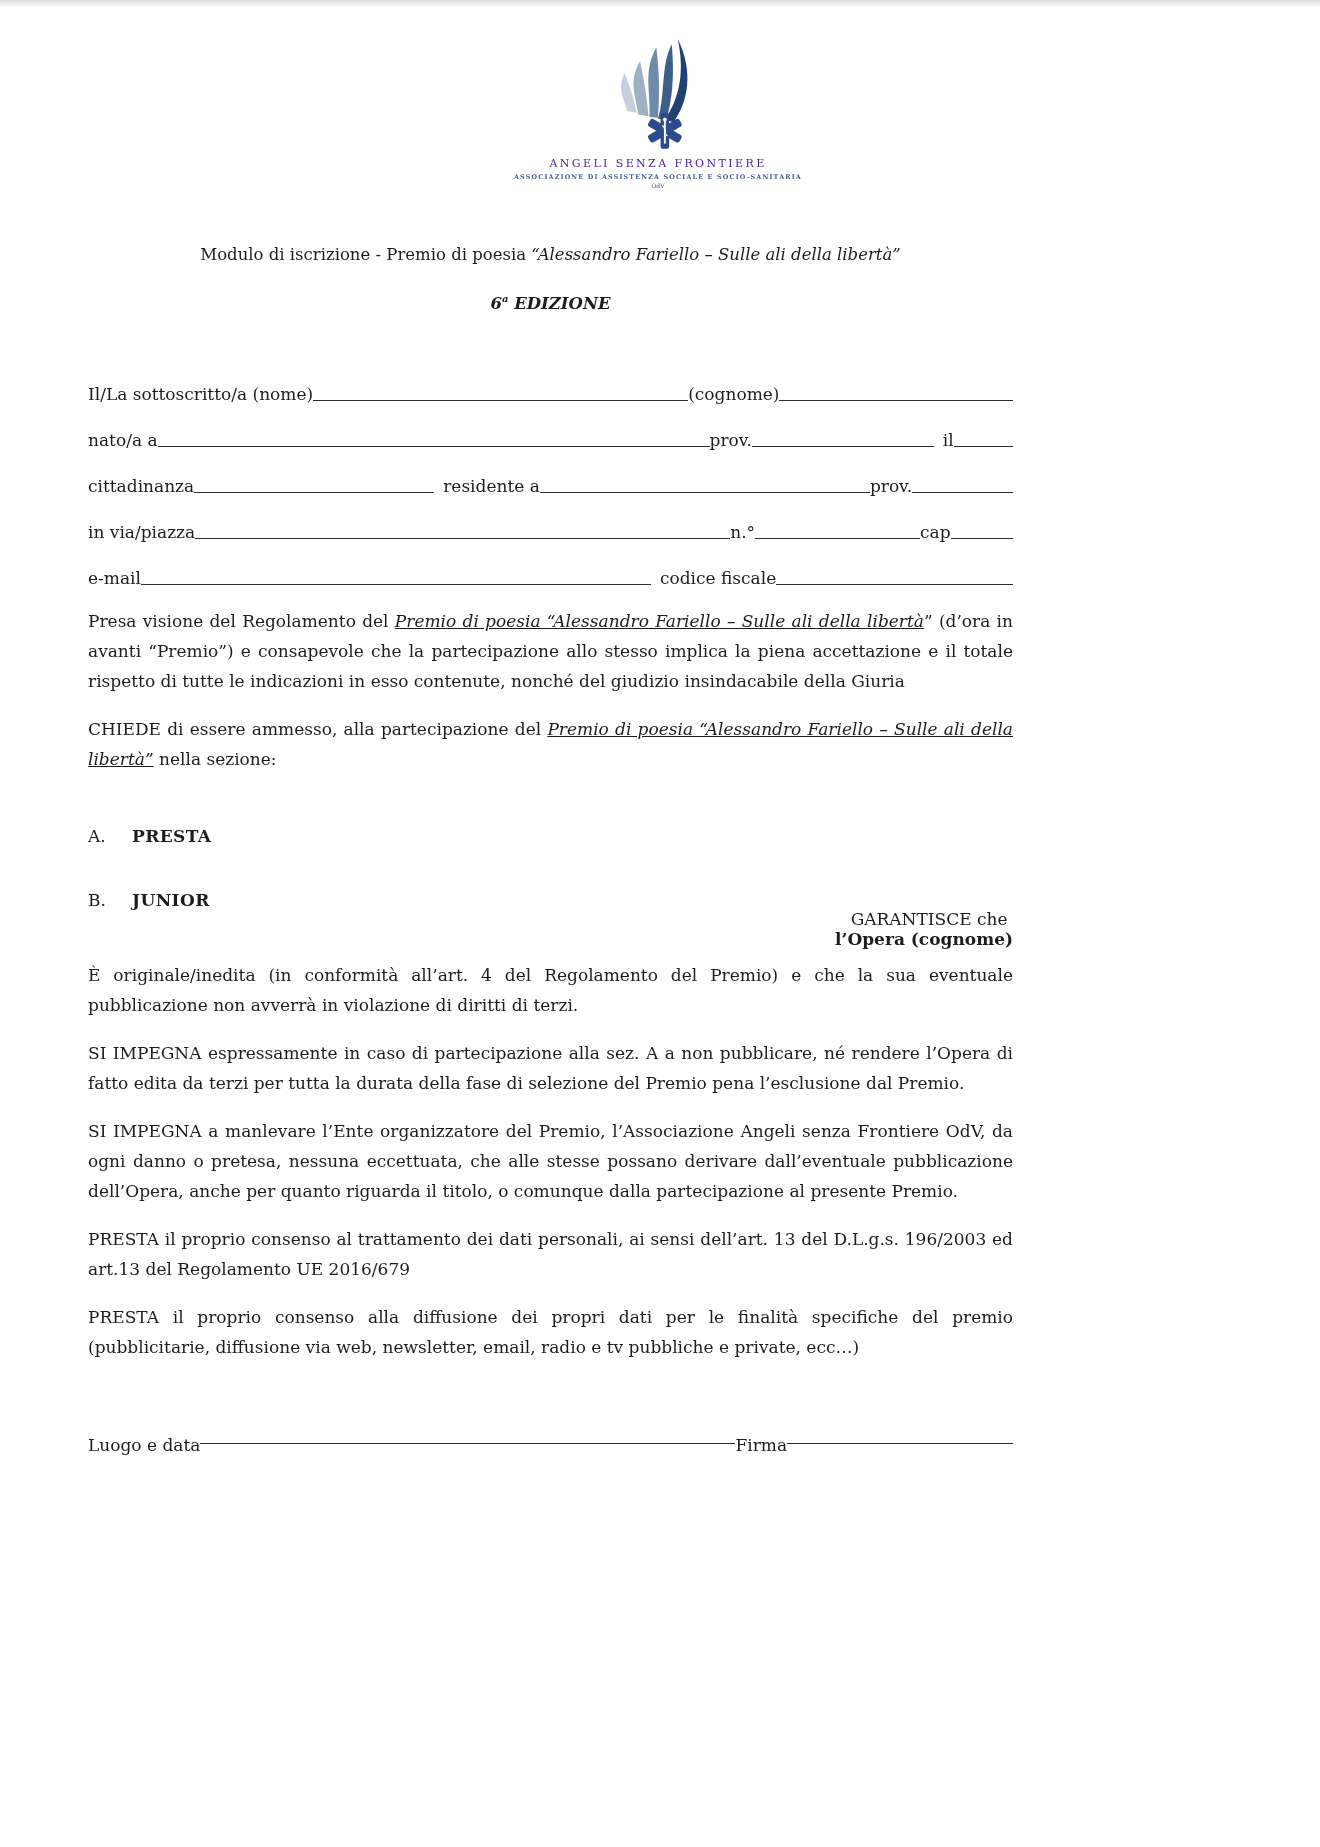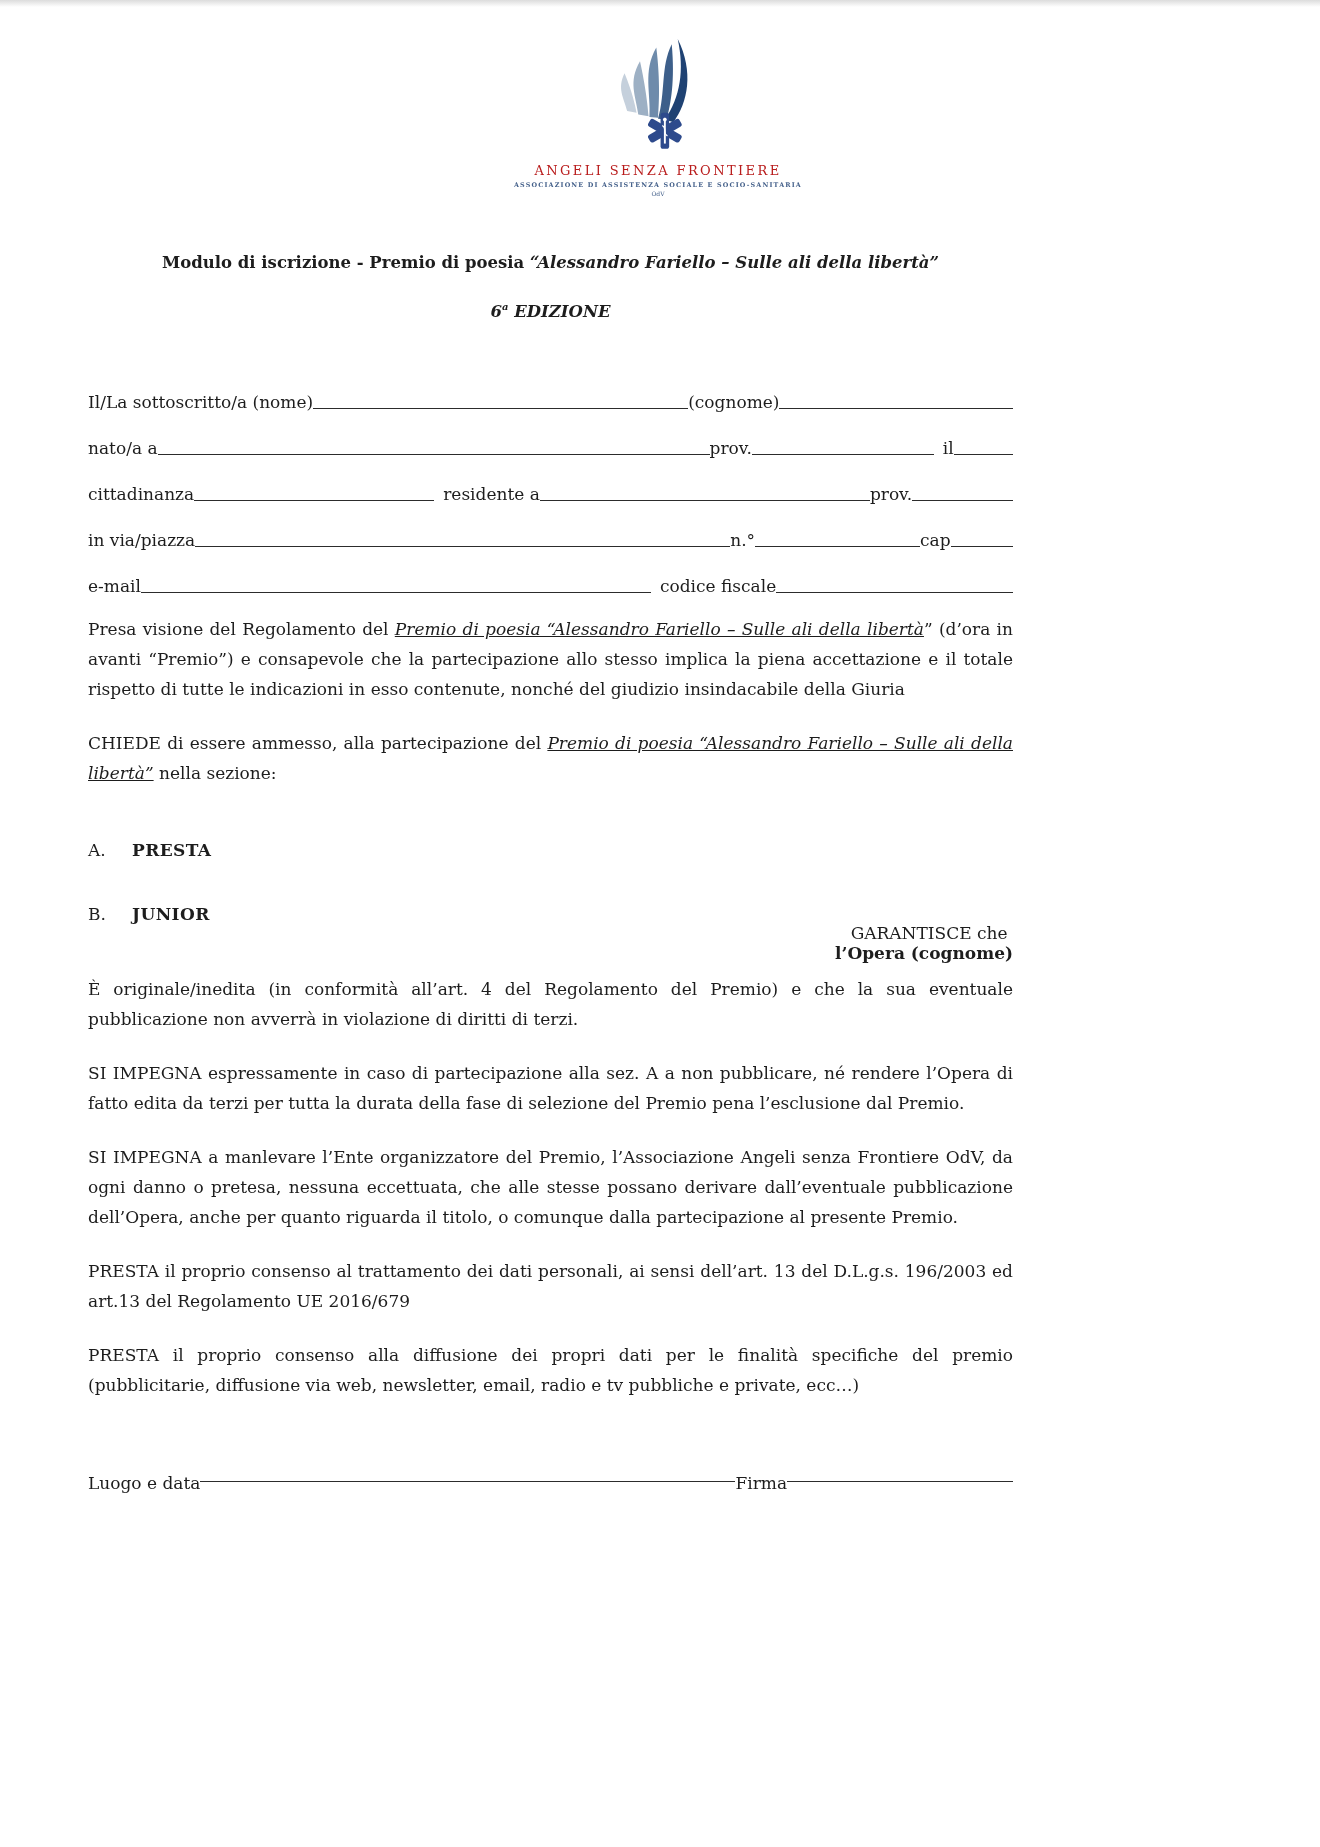--- a/index.html
+++ b/index.html
@@ -6,42 +6,42 @@
   .page{
     width:1320px;height:1847px;margin:0 auto;background:#ffffff;
     font-family:"DejaVu Serif", serif;color:#1d1d1d;position:relative;
     box-sizing:border-box;overflow:hidden;
   }
   .top-edge{height:7px;background:linear-gradient(#dcdcdc,#ffffff);}
 
   
   .logo-block{width:300px;margin-left:508px;margin-top:30px;text-align:center;}
   .logo-art{display:block;margin:0 auto;}
-  .org-name{font-size:13px;letter-spacing:2.4px;color:#b91c1c;margin-top:14px;white-space:nowrap;}
+  .org-name{font-size:11px;letter-spacing:2.4px;color:#4c1d95;margin-top:8px;white-space:nowrap;}
   .org-sub{font-size:6.4px;letter-spacing:1.15px;color:#44608a;font-weight:bold;margin-top:3px;white-space:nowrap;}
   .org-type{font-size:6px;color:#44608a;margin-top:1px;}
 
   
   .content{margin-left:88px;width:925px;}
 
-  .title{font-size:16.5px;font-weight:bold;text-align:center;margin:54px 0 0;line-height:1.45;white-space:nowrap;}
+  .title{font-size:16.5px;font-weight:normal;text-align:center;margin:54px 0 0;line-height:1.45;white-space:nowrap;}
   .title .q{font-style:italic;}
   .edition{text-align:center;font-weight:bold;font-style:italic;font-size:16.5px;margin-top:26px;}
   .edition sup{font-size:10px;}
 
   .fields{margin-top:46px;}
   .fline{display:flex;align-items:flex-end;height:46px;font-size:17px;}
   .flabel{white-space:nowrap;line-height:1.15;}
   .fill{border-bottom:1.6px solid #2c2c2c;height:2px;transform:translateY(-3px);}
   .spacer{height:2px;}
   .sp{margin-left:9px;}
 
   .para{font-size:17px;line-height:30px;text-align:justify;margin:18px 0 0;}
   .para .it{font-style:italic;text-decoration:underline;}
-  .mt24{margin-top:24px;}
+  .mt24{}
 
   .sections{margin-top:52px;}
   .sec{display:flex;font-size:17px;align-items:baseline;}
   .sec + .sec{margin-top:44px;}
   .marker{width:44px;}
   .sec-label{font-weight:bold;letter-spacing:0.4px;}
 
   .gline{display:flex;align-items:flex-end;font-size:17px;height:26px;flex-direction:column;}
   .gline .pre{margin-right:0.32em;white-space:nowrap;line-height:1.15;}
   .gline .bold{font-weight:bold;white-space:nowrap;line-height:1.15;}

